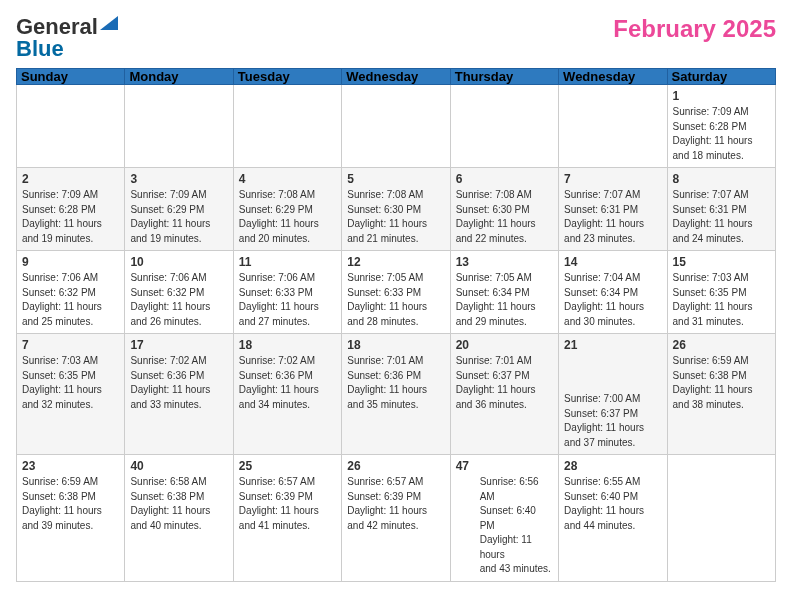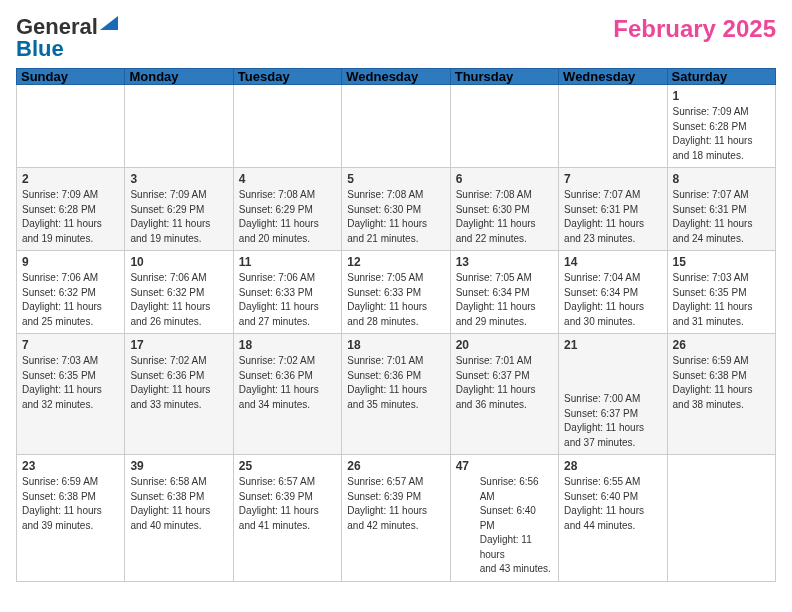--- a/index.html
+++ b/index.html
@@ -293,21 +293,21 @@
       </tr>
       <tr>
         <td>
           <span class="day-number">23</span>
           <div class="day-info" style="white-space: pre-line;">Sunrise: 6:59 AM
 Sunset: 6:38 PM
 Daylight: 11 hours
 and 39 minutes.</div>
         </td>
         <td>
-          <span class="day-number">39</span>
+          <span class="day-number">40</span>
           <div class="day-info" style="white-space: pre-line;">Sunrise: 6:58 AM
 Sunset: 6:38 PM
 Daylight: 11 hours
 and 40 minutes.</div>
         </td>
         <td>
           <span class="day-number">25</span>
           <div class="day-info" style="white-space: pre-line;">Sunrise: 6:57 AM
 Sunset: 6:39 PM
 Daylight: 11 hours

